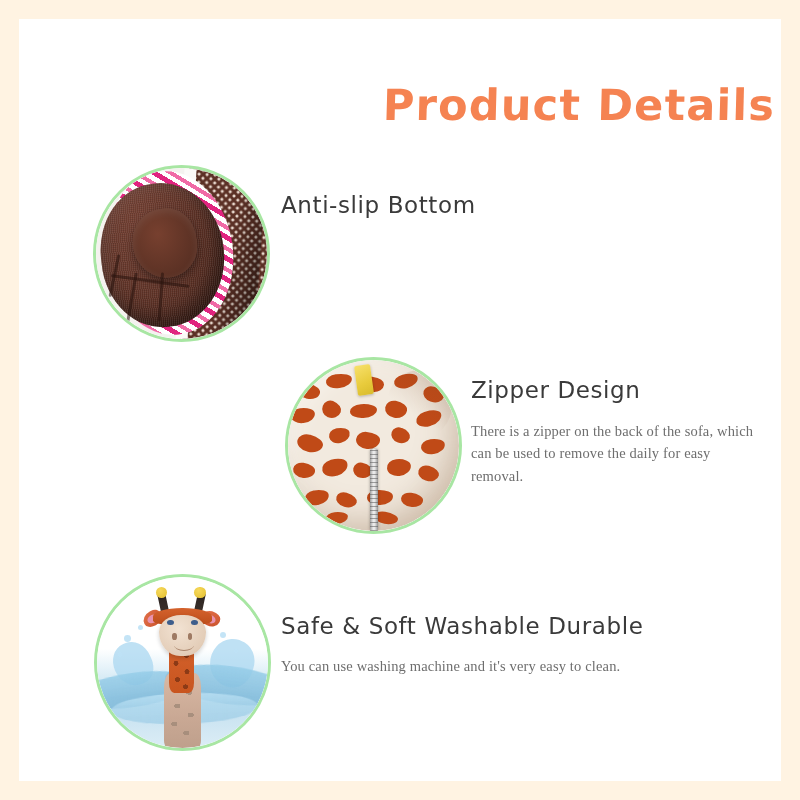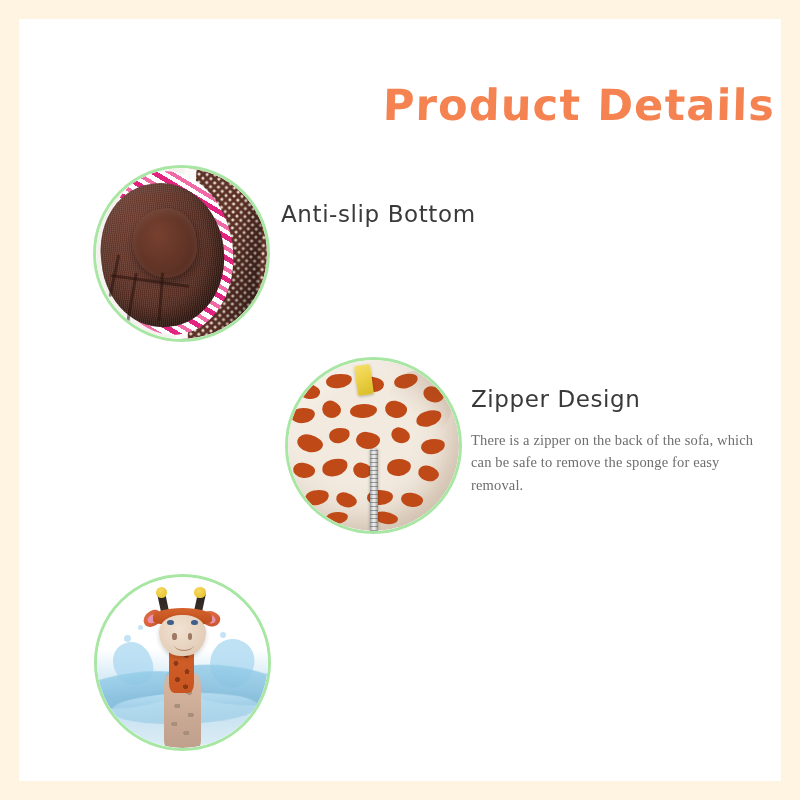--- a/index.html
+++ b/index.html
@@ -378,21 +378,21 @@
           <div class="c1-weave"></div>
           <div class="c1-oval"></div>
           <div class="c1-stitch c1-s1"></div>
           <div class="c1-stitch c1-s2"></div>
           <div class="c1-stitch c1-s3"></div>
           <div class="c1-stitch c1-s4"></div>
         </div>
       </div>
     </div>
 
-    <div class="feature-text" style="left:262px; top:173px; width:300px;margin-top:9px;">
+    <div class="feature-text" style="left:262px; top:173px; width:300px;">
       <div class="feature-heading">Anti-slip Bottom</div>
     </div>
 
     <div class="photo-circle c2">
       <div class="photo-inner">
         <div class="c2-bg"></div>
 
         <div class="giraffe-spot" style="left:6%;  top:14%; width:13%; height:9%;  transform:rotate(12deg);"></div>
         <div class="giraffe-spot" style="left:22%; top:8%;  width:15%; height:8%;  transform:rotate(-8deg);"></div>
         <div class="giraffe-spot" style="left:44%; top:10%; width:12%; height:9%;  transform:rotate(6deg);"></div>
@@ -427,23 +427,23 @@
 
         <div class="c2-seam"></div>
 
         <div class="c2-zip">
           <div class="c2-zip-teeth"></div>
         </div>
         <div class="c2-tag"></div>
       </div>
     </div>
 
-    <div class="feature-text" style="left:452px; top:367px; width:290px;">
+    <div class="feature-text" style="left:452px; top:358px; width:290px;">
       <div class="feature-heading">Zipper Design</div>
-      <div class="feature-body" style="margin-top:15px;">There is a zipper on the back of the sofa, which can be safe to remove the sponge for easy removal.</div>
+      <div class="feature-body" style="margin-top:15px;">There is a zipper on the back of the sofa, which can be used to remove the daily for easy removal.</div>
     </div>
 
     <div class="photo-circle c3">
       <div class="photo-inner">
         <div class="c3-bg"></div>
 
         <div class="c3-splash c3-sp1"></div>
         <div class="c3-splash c3-sp2"></div>
         <div class="c3-wave c3-w1"></div>
         <div class="c3-wave c3-w2"></div>
@@ -475,15 +475,19 @@
         <div class="g-brow"></div>
         <div class="g-head"></div>
         <div class="g-eye g-eye-l"></div>
         <div class="g-eye g-eye-r"></div>
         <div class="g-nostril g-nos-l"></div>
         <div class="g-nostril g-nos-r"></div>
         <div class="g-smile"></div>
       </div>
     </div>
 
+    <div class="feature-text" style="left:262px; top:594px; width:400px;">
+      <div class="feature-heading">Safe &amp; Soft Washable Durable</div>
+      <div class="feature-body" style="margin-top:14px;">You can use washing machine and it's very easy to clean.</div>
+    </div>
 
   </div>
 </div>
 
 </body></html>

